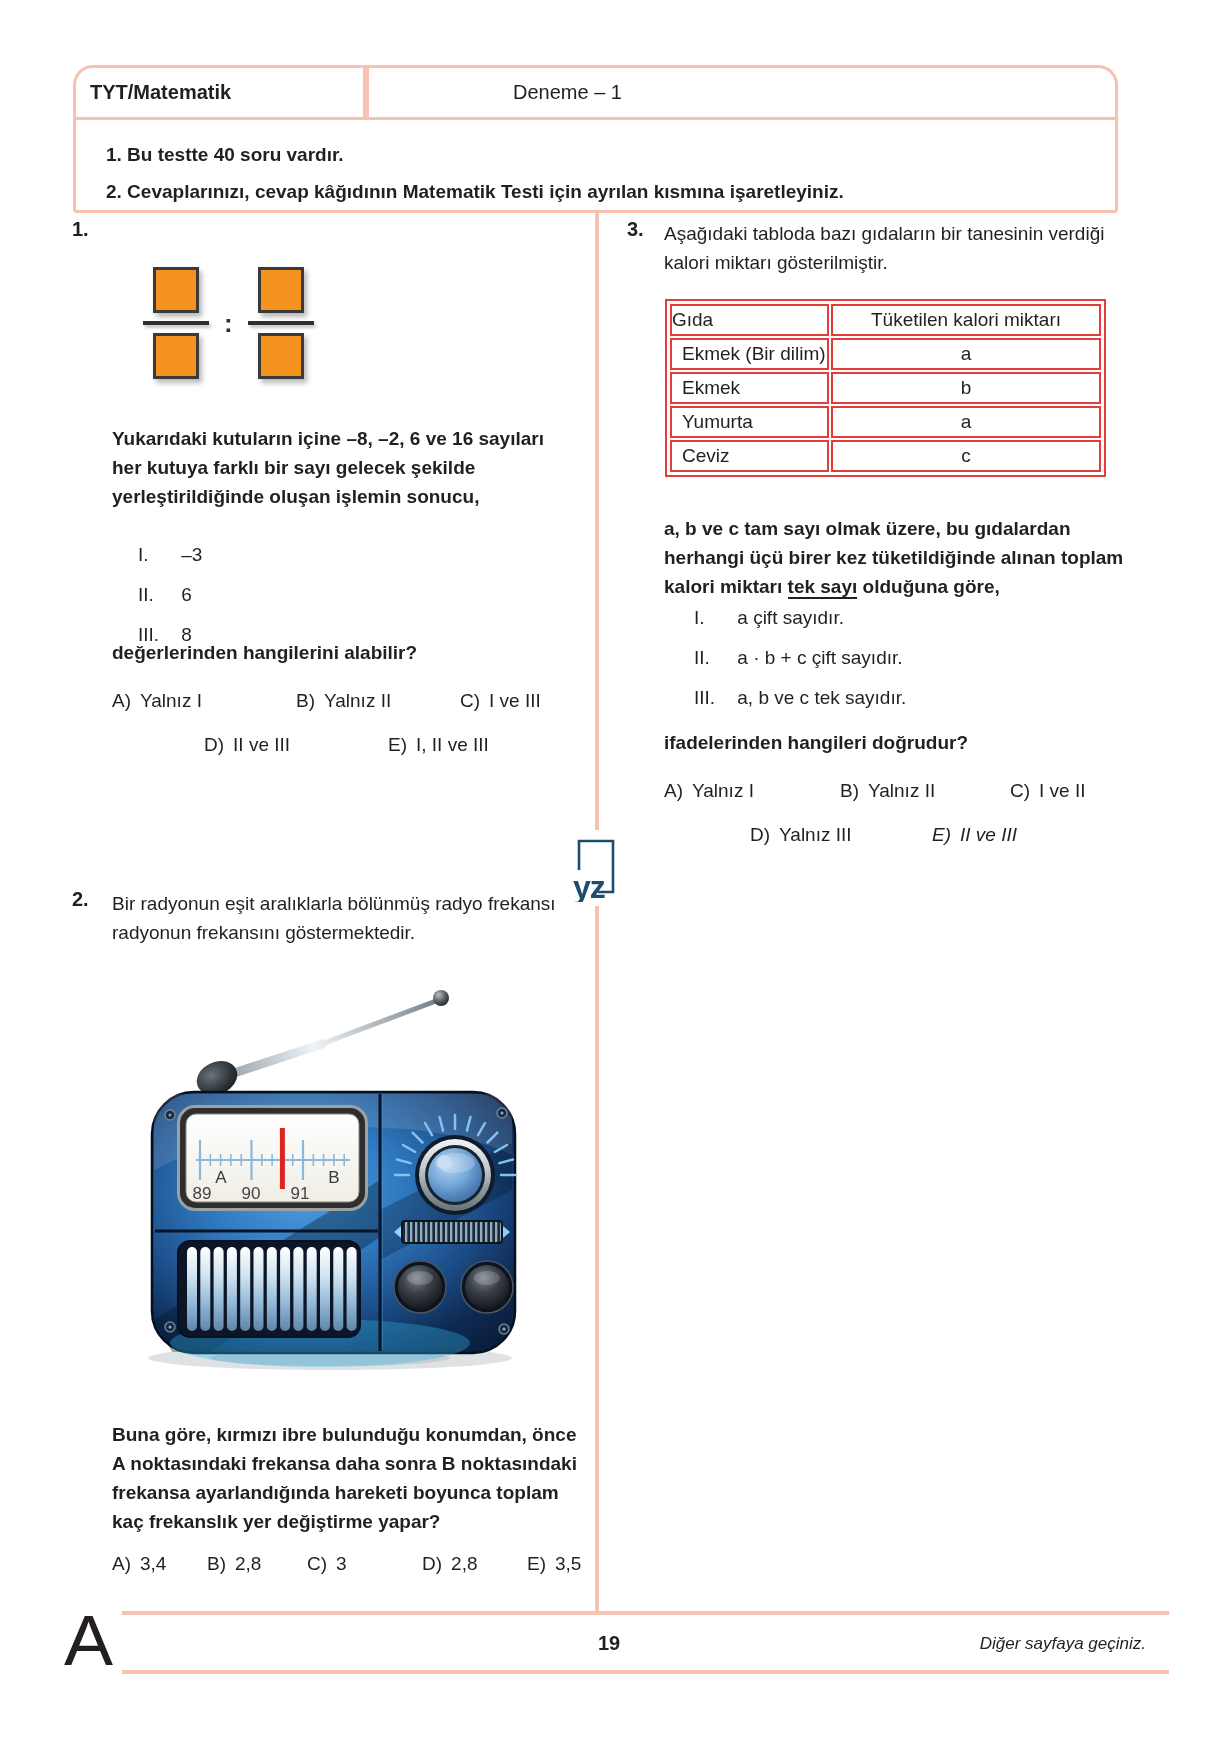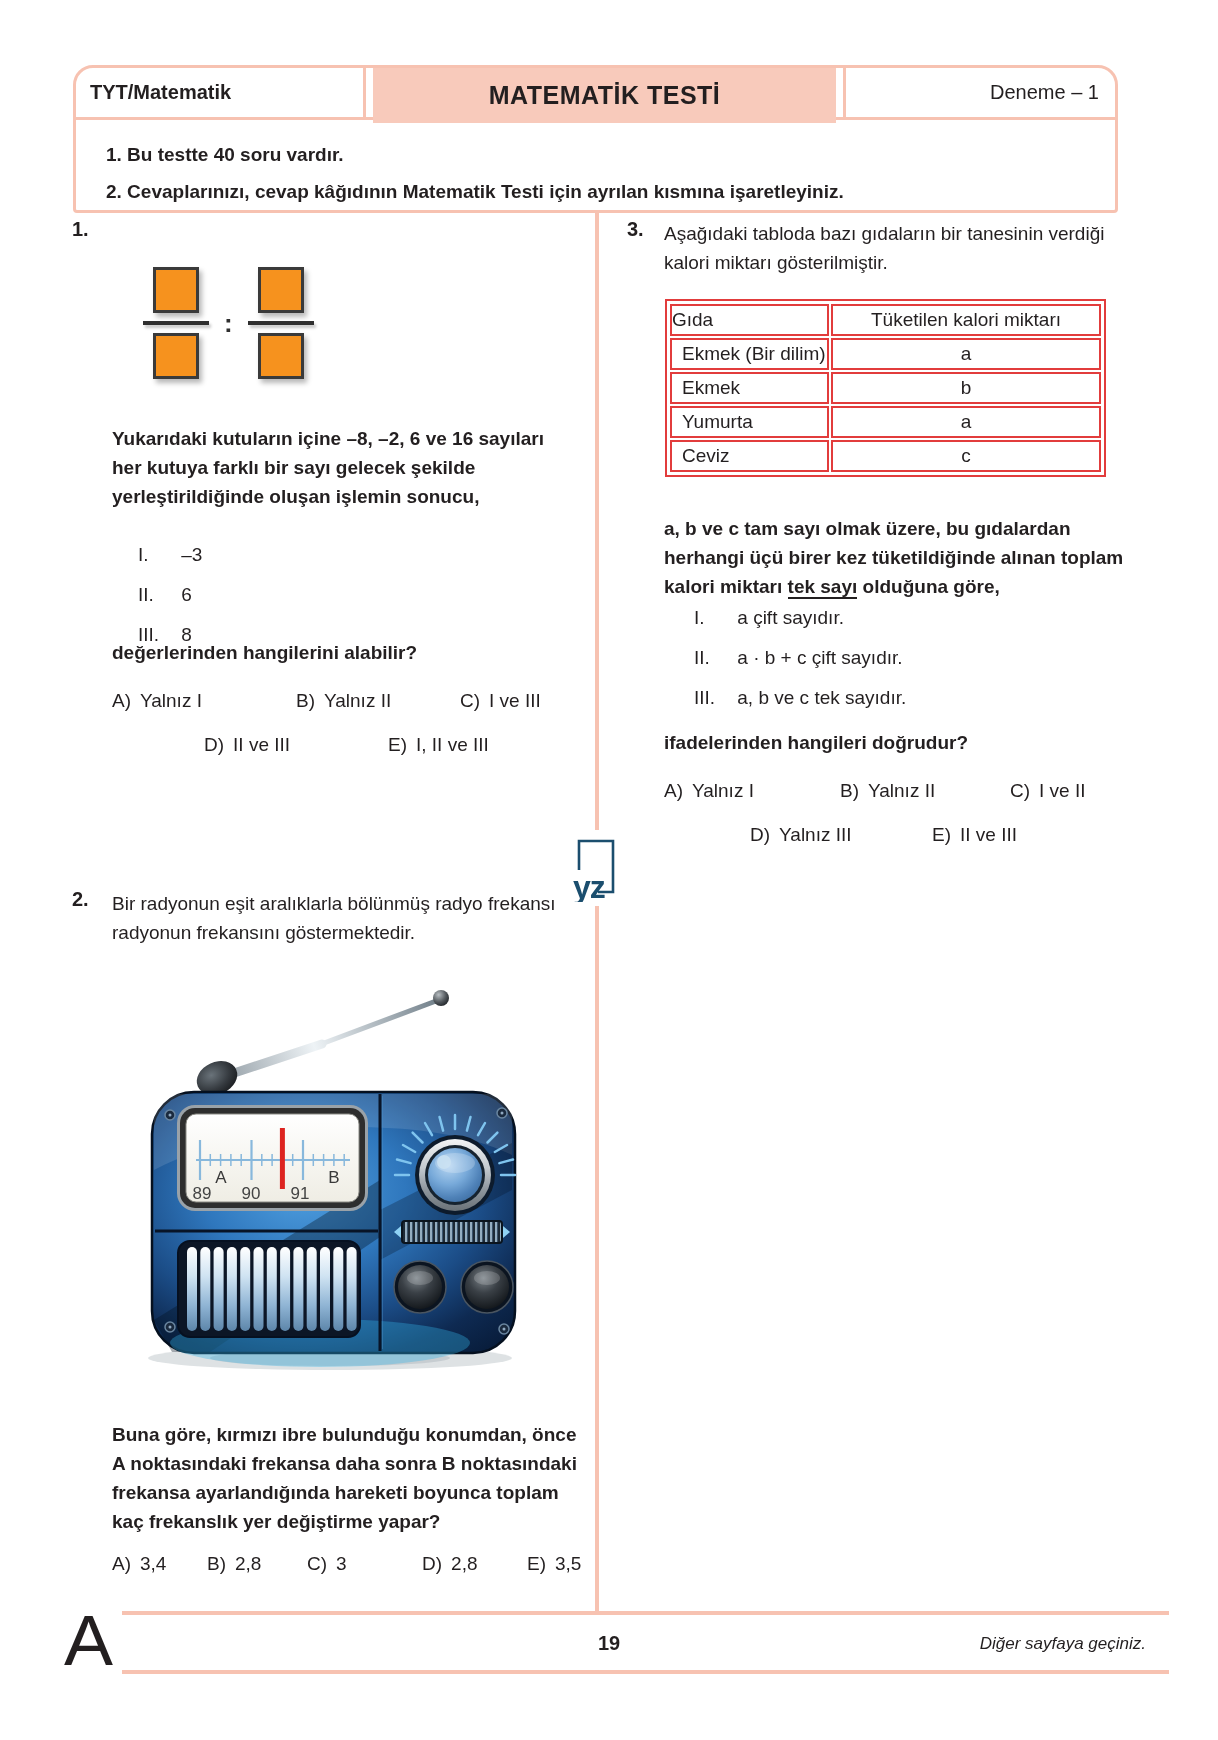--- a/index.html
+++ b/index.html
@@ -66,21 +66,20 @@
   .note{font-size:17px;font-style:italic;text-align:right;}
 </style>
 </head>
 <body>
 
 <div class="page">
 
   <div class="abs hdr">
     <div class="hdr-row">
       <div class="hdr-left">TYT/Matematik</div>
-      <div class="hdr-center">MATEMATİK TESTİ</div>
       <div class="hdr-right">Deneme – 1</div>
     </div>
     <div class="instr">
       <div>1. Bu testte 40 soru vardır.</div>
       <div>2. Cevaplarınızı, cevap kâğıdının Matematik Testi için ayrılan kısmına işaretleyiniz.</div>
     </div>
   </div>
 
   <div class="abs vdiv" style="top:213px;height:617px;"></div>
   <div class="abs vdiv" style="top:906px;height:705px;"></div>
@@ -398,21 +397,21 @@
 
   <div class="abs t19 b" style="left:664px;top:732px;">ifadelerinden hangileri doğrudur?</div>
 
   <div class="abs optrow" style="left:664px;top:780px;width:470px;height:24px;">
     <span class="opt" style="left:0;"><span class="olbl">A)</span><span>Yalnız I</span></span>
     <span class="opt" style="left:176px;"><span class="olbl">B)</span><span>Yalnız II</span></span>
     <span class="opt" style="left:346px;"><span class="olbl">C)</span><span>I ve II</span></span>
   </div>
   <div class="abs optrow" style="left:664px;top:824px;width:470px;height:24px;">
     <span class="opt" style="left:86px;"><span class="olbl">D)</span><span>Yalnız III</span></span>
-    <span class="opt" style="left:268px;"><span class="olbl">E)</span><span>II ve III</span></span>
+    <span class="opt" style="left:268px;font-style:italic;"><span class="olbl">E)</span><span>II ve III</span></span>
   </div>
 
   <div class="abs booklet" style="left:64px;top:1606px;">A</div>
   <div class="abs hline" style="left:122px;top:1611px;width:1047px;"></div>
   <div class="abs hline" style="left:122px;top:1670px;width:1047px;"></div>
   <div class="abs pageno" style="left:0;top:1632px;">19</div>
   <div class="abs note" style="left:600px;top:1634px;width:546px;">Diğer sayfaya geçiniz.</div>
 
 </div>
 

